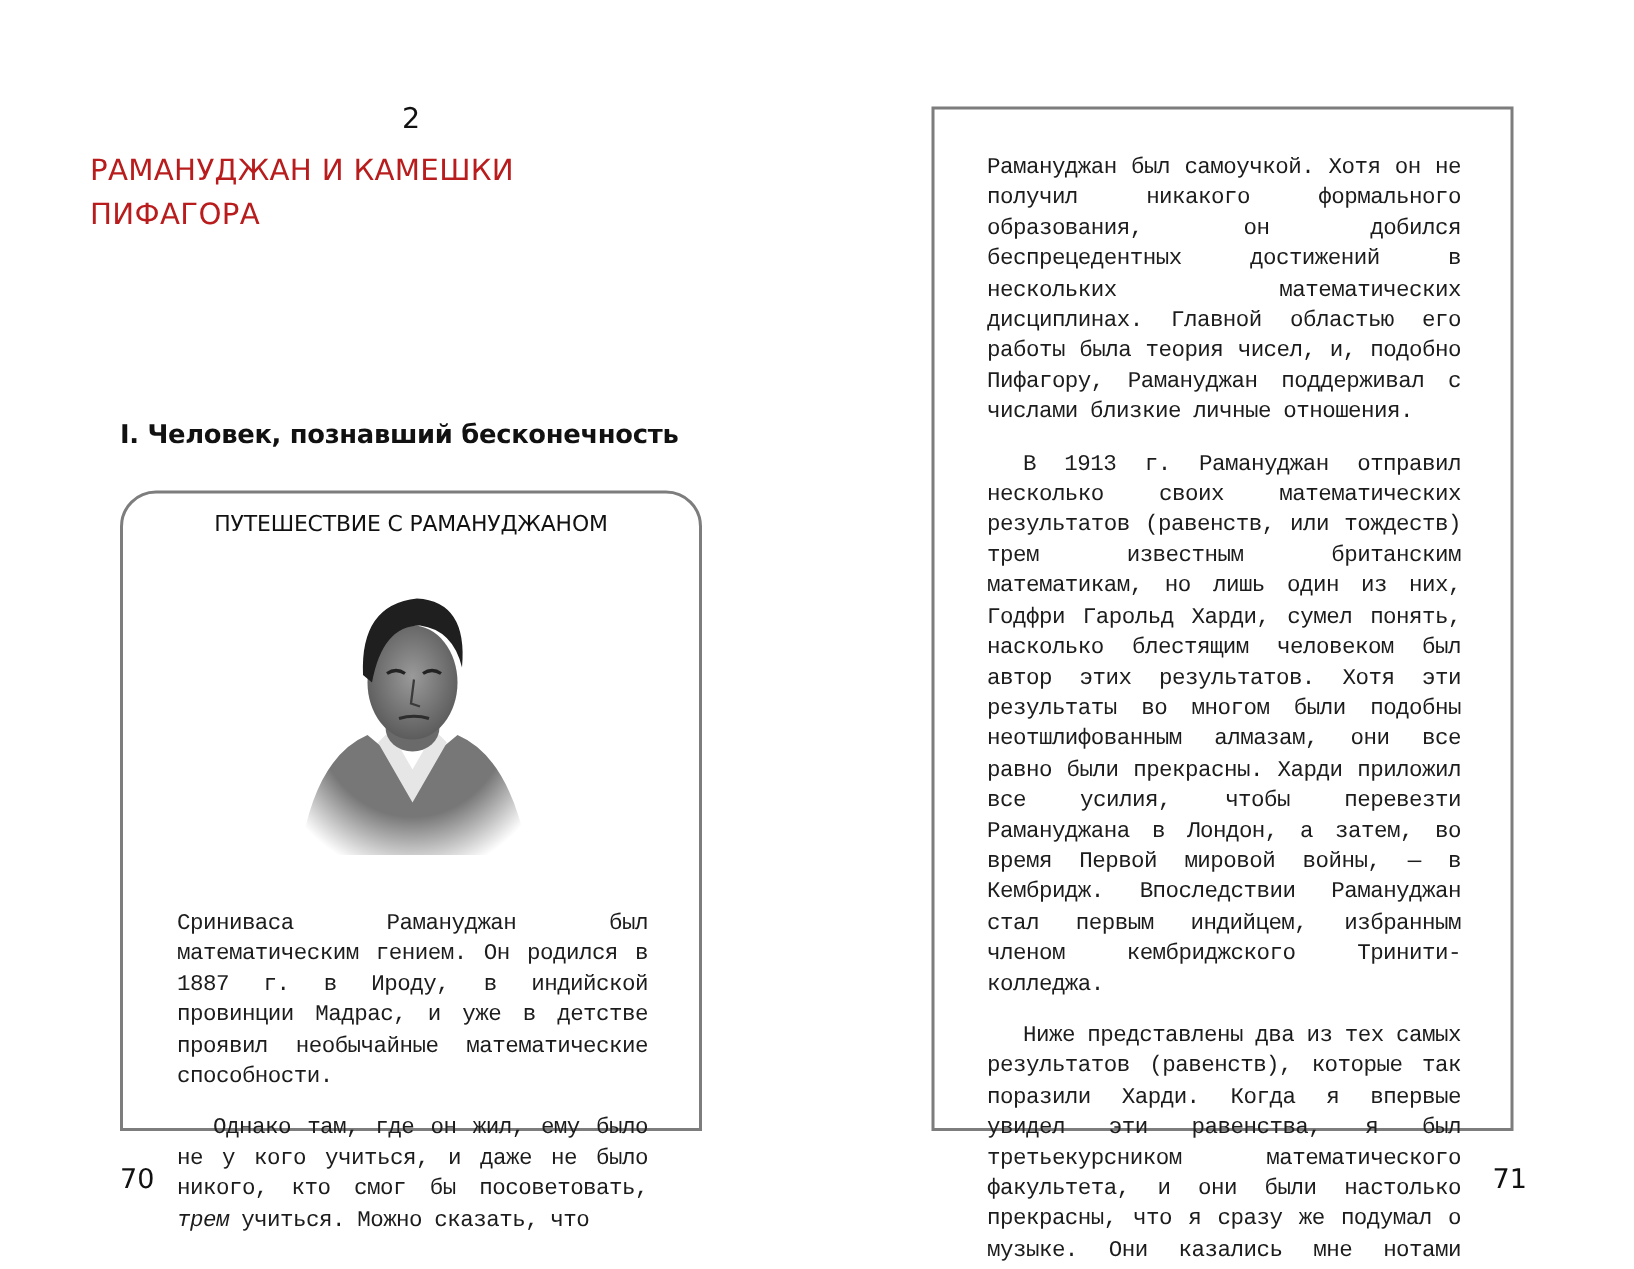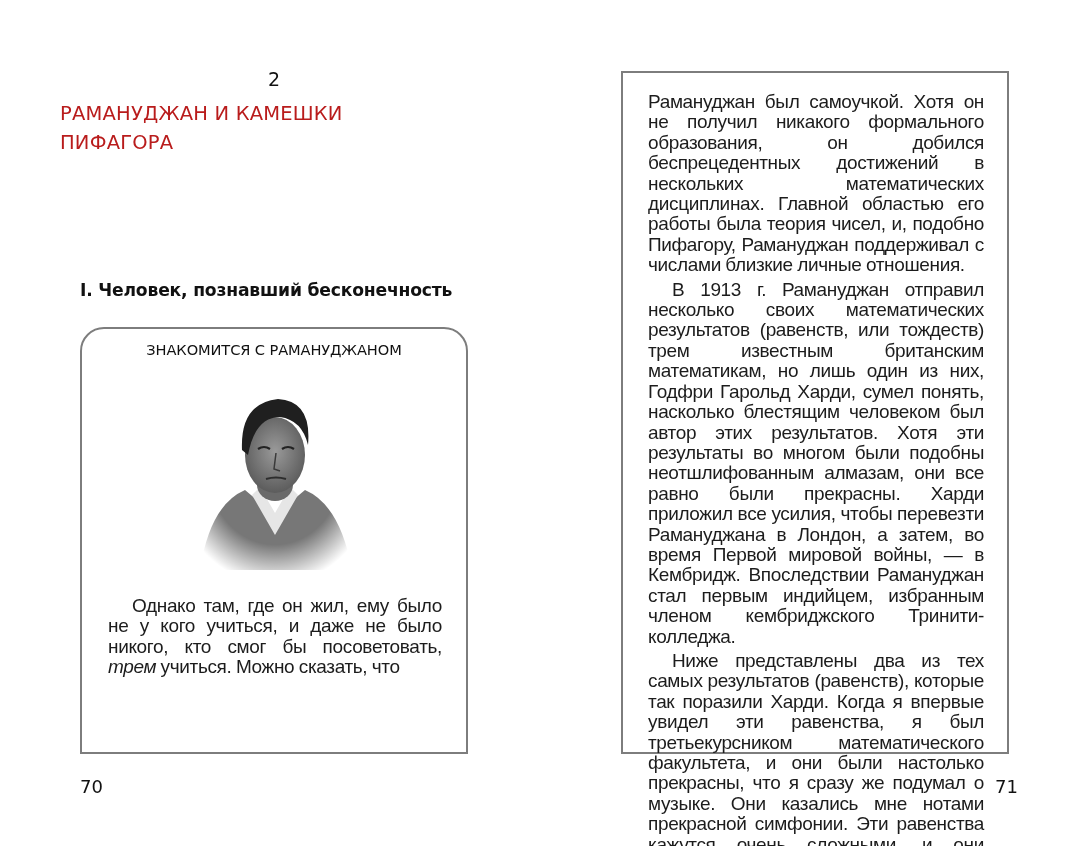--- a/index.html
+++ b/index.html
@@ -42,21 +42,21 @@
     position: absolute; left: 22px; width: 342px; top: 263px;
   }
   .box-right {
     position: absolute; left: 77px; top: 71px; width: 384px; height: 679px;
     border: 2px solid #7d7d7d; box-sizing: content-box;
   }
   .box-right .text {
     position: absolute; left: 21px; width: 344px; top: 15px;
   }
   .para {
-    margin: 4px; font-family: Liberation Sans, sans-serif; font-size: 19px; line-height: 20.4px;
+    margin: 14px; font-family: Liberation Mono, monospace; font-size: 15px; line-height: 20.4px;
     text-align: justify; color: #1c1c1c; letter-spacing: -0.35px; word-spacing: -0.5px;
   }
   .para.indent { text-indent: 24px; }
   .para em { font-style: italic; }
   .page-number {
     position: absolute; top: 776px; font-family: "DejaVu Sans", sans-serif; font-size: 18px; color: #111;
   }
   .pn-left { left: 80px; }
   .pn-right { left: 451px; text-align: center; }
 </style>
@@ -66,21 +66,21 @@
 <div class="page page-left">
   <div class="chapter-num">2</div>
   <div class="chapter-title">
     <div>РАМАНУДЖАН И КАМЕШКИ</div>
     <div>ПИФАГОРА</div>
   </div>
   <div class="section-heading">I. Человек, познавший бесконечность</div>
 
   <div class="box-left">
     <div class="box-title">
-      <div>ЗНАКОМИТСЯ С РАМАНУДЖАНОМ</div>
+      <div>ПУТЕШЕСТВИЕ С РАМАНУДЖАНОМ</div>
     </div>
 
     <svg class="portrait" viewBox="0 0 170 190" xmlns="http://www.w3.org/2000/svg">
       <defs>
         <radialGradient id="vign" cx="50%" cy="50%" r="55%">
           <stop offset="0%" stop-color="#555" stop-opacity="1"></stop>
           <stop offset="70%" stop-color="#777" stop-opacity="0.8"></stop>
           <stop offset="100%" stop-color="#fff" stop-opacity="0"></stop>
         </radialGradient>
         <radialGradient id="face" cx="50%" cy="45%" r="55%">
@@ -98,20 +98,21 @@
       <ellipse cx="85" cy="70" rx="30" ry="38" fill="url(#face)"></ellipse>
       <path d="M52 65 Q50 18 88 14 Q122 16 118 60 Q112 35 90 32 Q65 32 58 70 Z" fill="#1f1f1f"></path>
       <path d="M68 64 Q74 60 80 64" stroke="#222" stroke-width="2.2" fill="none"></path>
       <path d="M92 64 Q98 60 104 64" stroke="#222" stroke-width="2.2" fill="none"></path>
       <path d="M86 68 L84 84 L90 86" stroke="#3a3a3a" stroke-width="1.5" fill="none"></path>
       <path d="M76 94 Q86 91 96 94" stroke="#2d2d2d" stroke-width="2" fill="none"></path>
       <rect x="0" y="0" width="170" height="190" fill="url(#fade)"></rect>
     </svg>
 
     <div class="text">
+      <p class="para">Сриниваса Рамануджан был математическим гением. Он родился в 1887 г. в Ироду, в индийской провинции Мадрас, и уже в детстве проявил необычайные математические способности.</p>
       <p class="para indent"><span>Однако там, где он жил, ему было не у кого учиться, и даже не было никого, кто смог бы посоветовать, </span><em>трем</em><span> учиться. Можно сказать, что</span></p>
     </div>
   </div>
 
   <div class="page-number pn-left">70</div>
 </div>
 
 <div class="page page-right">
   <div class="box-right">
     <div class="text">

